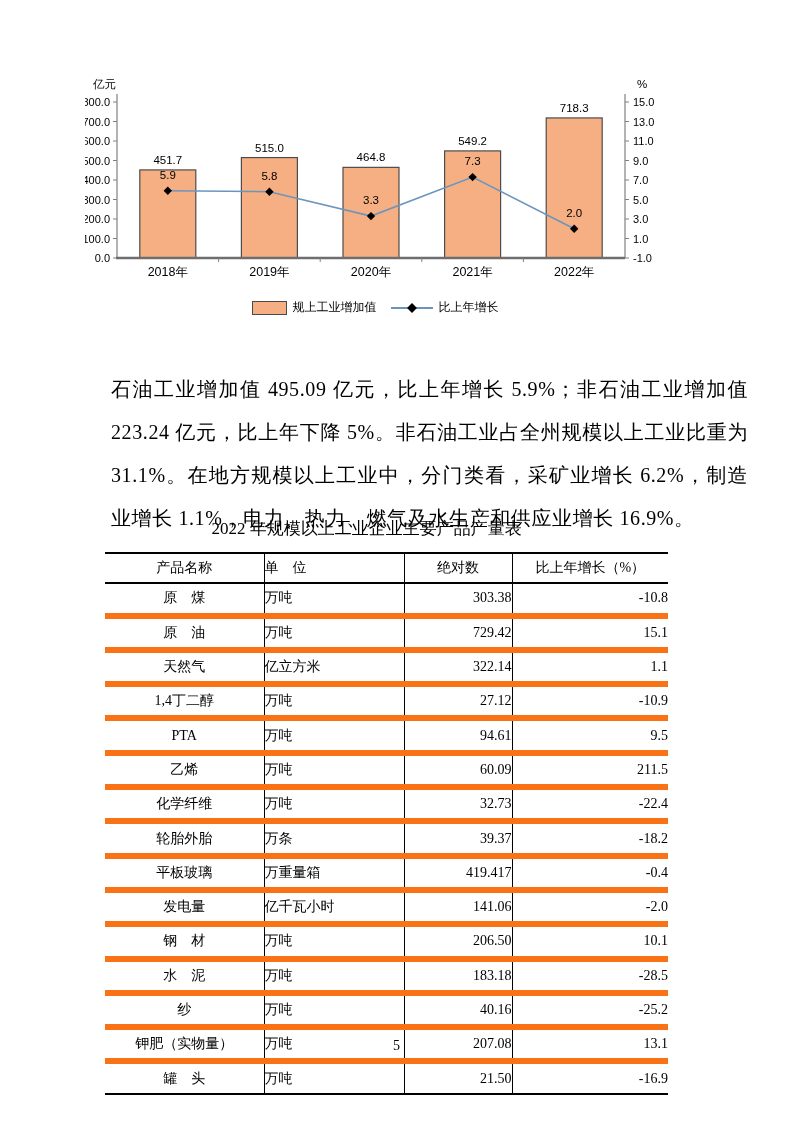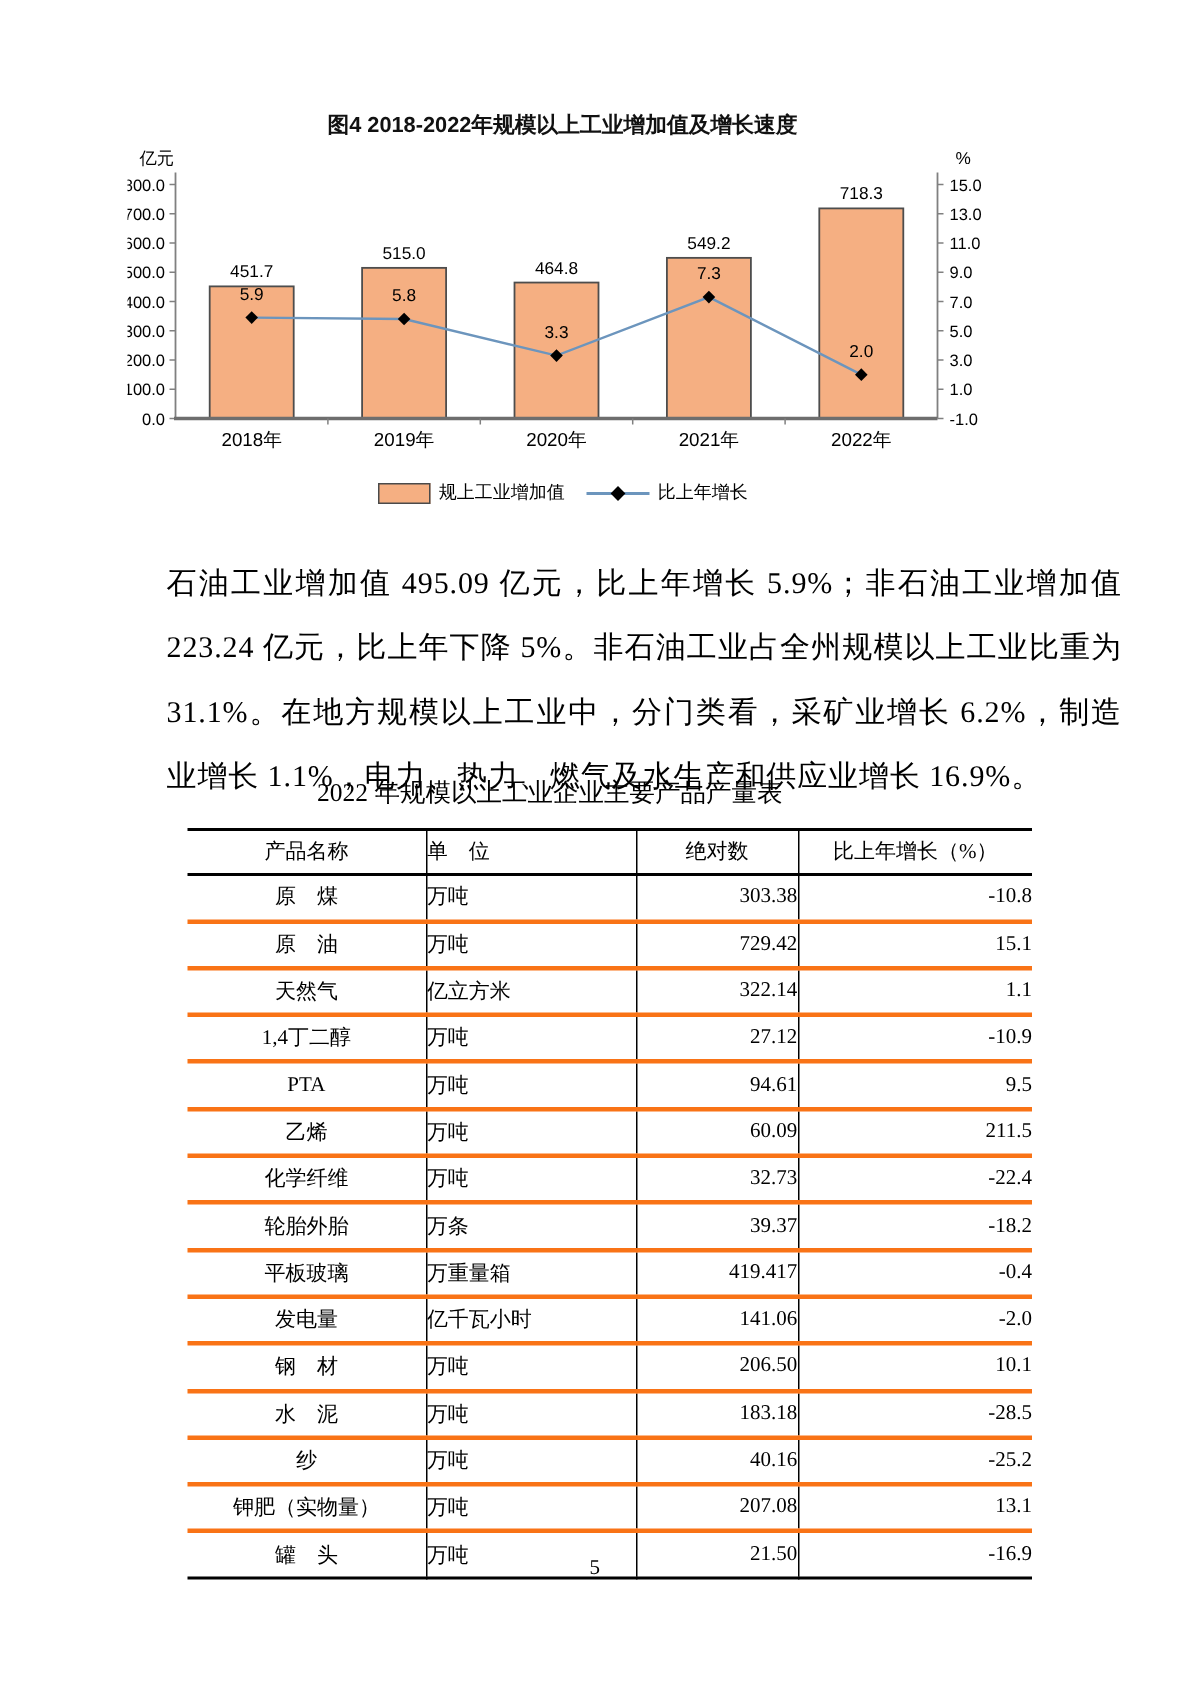--- a/index.html
+++ b/index.html
@@ -17,43 +17,42 @@
   .legend-line{position:relative;display:inline-block;width:42px;height:2px;margin-left:8px;}
   .legend-diamond{position:absolute;left:50%;top:50%;width:7px;height:7px;background:#000;
                   transform:translate(-50%,-50%) rotate(45deg);}
 
   
   .para{position:absolute;left:78px;top:348px;width:637px;font-size:20px;line-height:43px;
         text-align:justify;letter-spacing:0.6px;margin-left:33px;}
 
   
   .table-title{position:absolute;left:0;top:517px;width:733px;text-align:center;font-size:17px;}
-  table.products{position:absolute;left:125px;top:552px;width:563px;border-collapse:collapse;
+  table.products{position:absolute;left:105px;top:552px;width:563px;border-collapse:collapse;
                  table-layout:fixed;font-size:14px;
                  border-top:2px solid #000;border-bottom:2px solid #000;}
   table.products th,table.products td{font-weight:normal;padding:0;height:28.3px;
                  border-right:1px solid #000;overflow:hidden;white-space:nowrap;}
   table.products th:last-child,table.products td:last-child{border-right:none;}
   table.products thead tr{border-bottom:2px solid #000;}
-  table.products tbody tr{border-bottom:3px solid #f97316;}
+  table.products tbody tr{border-bottom:6px solid #f97316;}
   table.products tbody tr:last-child{border-bottom:none;margin-top:31px;}
   .c-name{text-align:center;}
   .c-unit{text-align:left;}
   .c-abs{text-align:right;padding-right:2px;}
   .c-growth{text-align:right;padding-right:5px;}
 
   .page-num{position:absolute;left:0;top:1038px;width:793px;text-align:center;font-size:14px;}
 </style>
 </head>
 <body>
 
 <div class="page">
 
   <div class="chart-block">
-    <div class="chart-title">图4 2018-2022年规模以上工业增加值及增长速度</div>
     <svg id="chart-svg" width="580" height="208" viewBox="0 0 580 208">
         <text x="8" y="14" text-anchor="start" font-size="11.5" font-family="&quot;Liberation Sans&quot;,sans-serif" fill="#000">亿元</text>
         <text x="552" y="14" text-anchor="start" font-size="11.5" font-family="&quot;Liberation Sans&quot;,sans-serif" fill="#000">%</text>
         <line x1="28" y1="184" x2="32" y2="184" stroke="#808080" stroke-width="1"></line>
         <text x="25" y="188" text-anchor="end" font-size="11" font-family="&quot;Liberation Sans&quot;,sans-serif" fill="#000">0.0</text>
         <line x1="540" y1="184" x2="544" y2="184" stroke="#808080" stroke-width="1"></line>
         <text x="548" y="188" text-anchor="start" font-size="11" font-family="&quot;Liberation Sans&quot;,sans-serif" fill="#000">-1.0</text>
         <line x1="28" y1="164.5" x2="32" y2="164.5" stroke="#808080" stroke-width="1"></line>
         <text x="25" y="168.5" text-anchor="end" font-size="11" font-family="&quot;Liberation Sans&quot;,sans-serif" fill="#000">100.0</text>
         <line x1="540" y1="164.5" x2="544" y2="164.5" stroke="#808080" stroke-width="1"></line>

